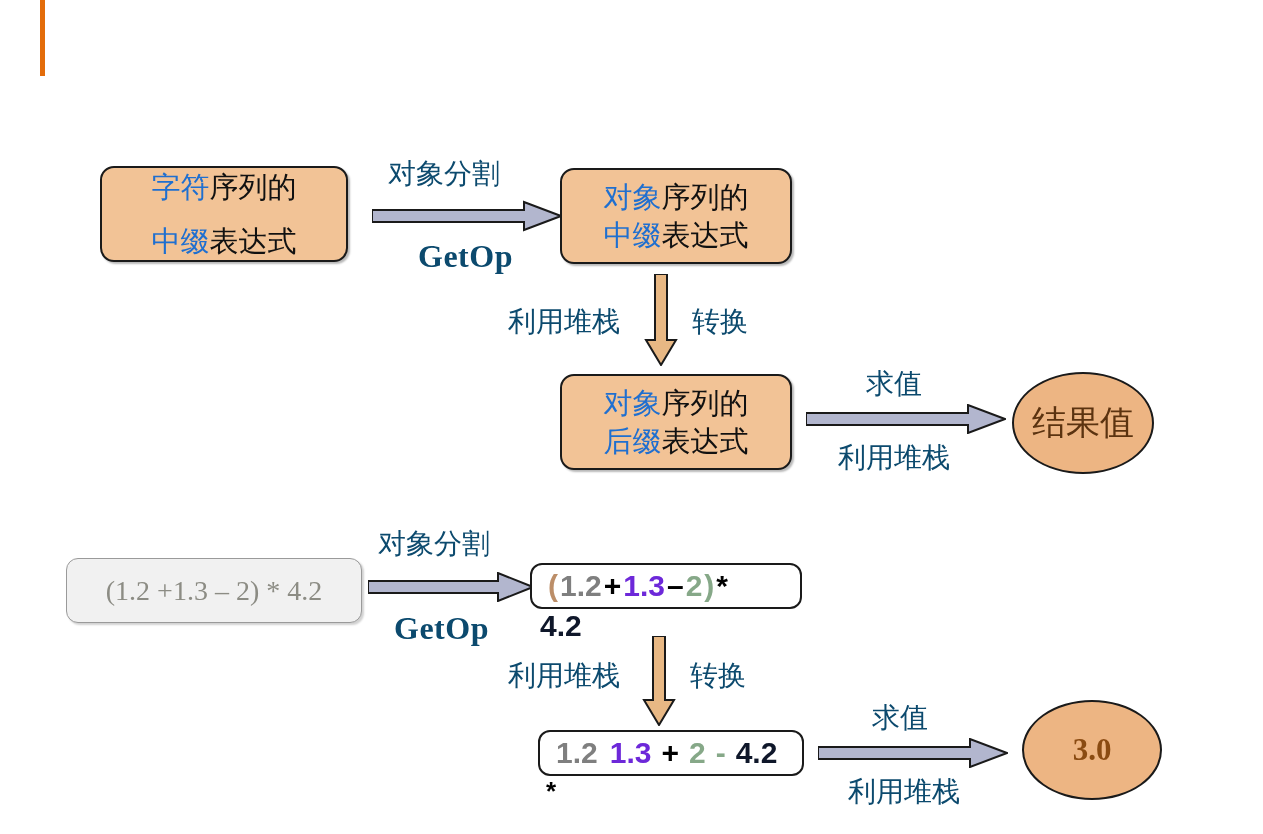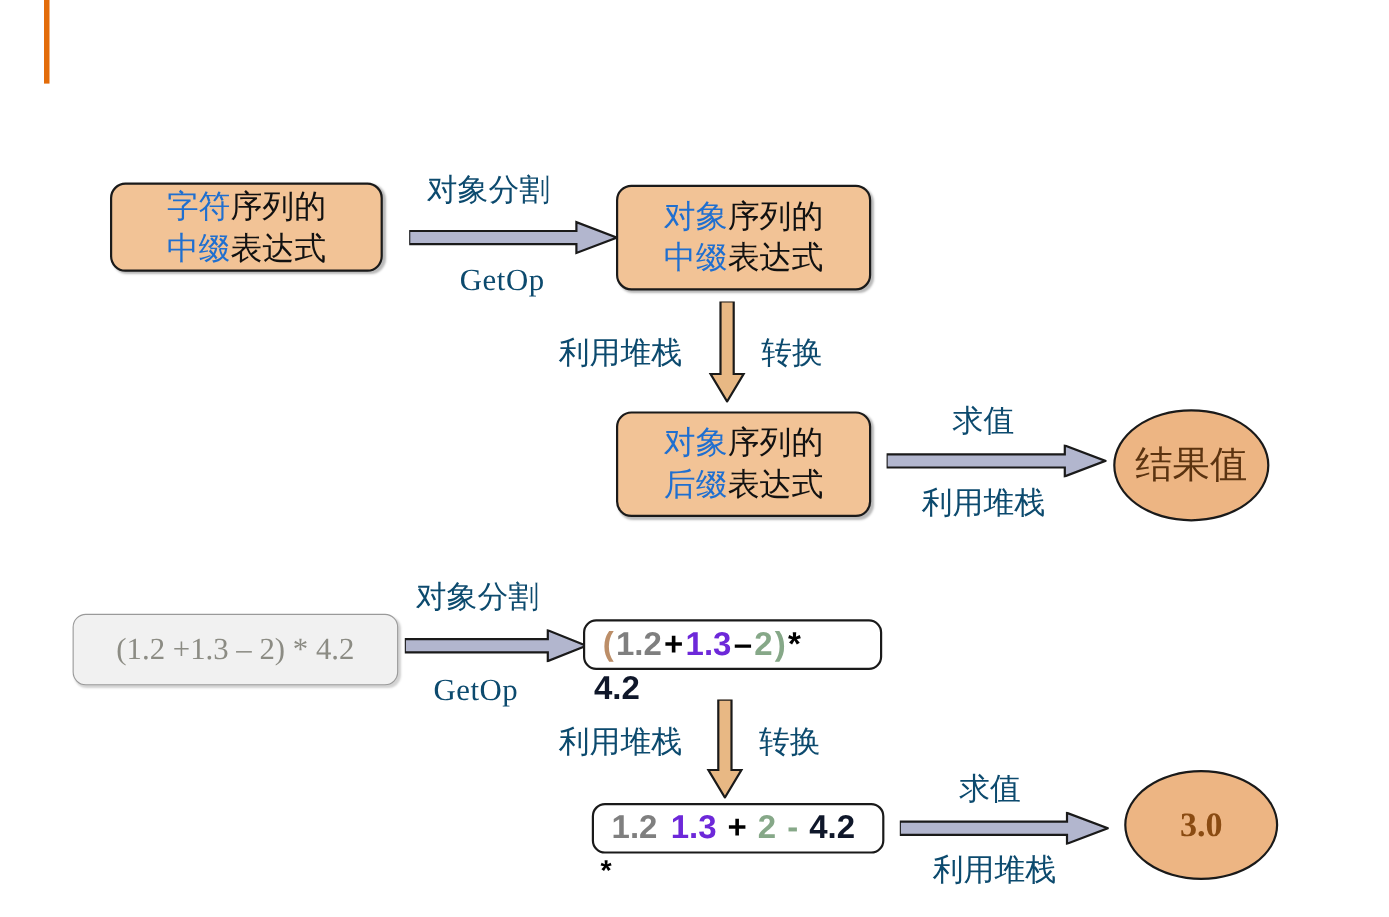--- a/index.html
+++ b/index.html
@@ -98,22 +98,22 @@
   
   .label {
     position: absolute;
     font-family: "Liberation Serif", "DejaVu Serif", serif;
     font-size: 28px;
     line-height: 32px;
     color: #0c4a6e;
     white-space: nowrap;
   }
   .label.bold-latin {
-    font-weight: normal;
-    font-size: 28px;
+    font-weight: bold;
+    font-size: 32px;
     letter-spacing: 0.5px;
   }
 
   
   .exbox-gray {
     position: absolute;
     box-sizing: border-box;
     background: #F1F1F1;
     border: 1.5px solid #9a9a9a;
     border-radius: 12px;
@@ -155,21 +155,21 @@
     white-space: nowrap;
   }
 </style>
 </head>
 <body>
 
 <div class="slide">
 
   <div class="title-bar"></div>
 
-  <div class="rbox" style="left:100px; top:166px; width:248px; height:81px;">
+  <div class="rbox" style="left:100px; top:166px; width:248px; height:96px;justify-content:space-between;">
     <div class="ln">
       <span class="blue">字符</span><span class="blk">序列的</span>
     </div>
     <div class="ln">
       <span class="blue">中缀</span><span class="blk">表达式</span>
     </div>
   </div>
 
   <svg class="harrow" style="left:372px; top:200px;" width="190" height="32" viewBox="0 0 190 32">
     <polygon points="0,10 152,10 152,2 189,16 152,30 152,22 0,22" fill="#B2B6CE" stroke="#1a1a1a" stroke-width="2"></polygon>

